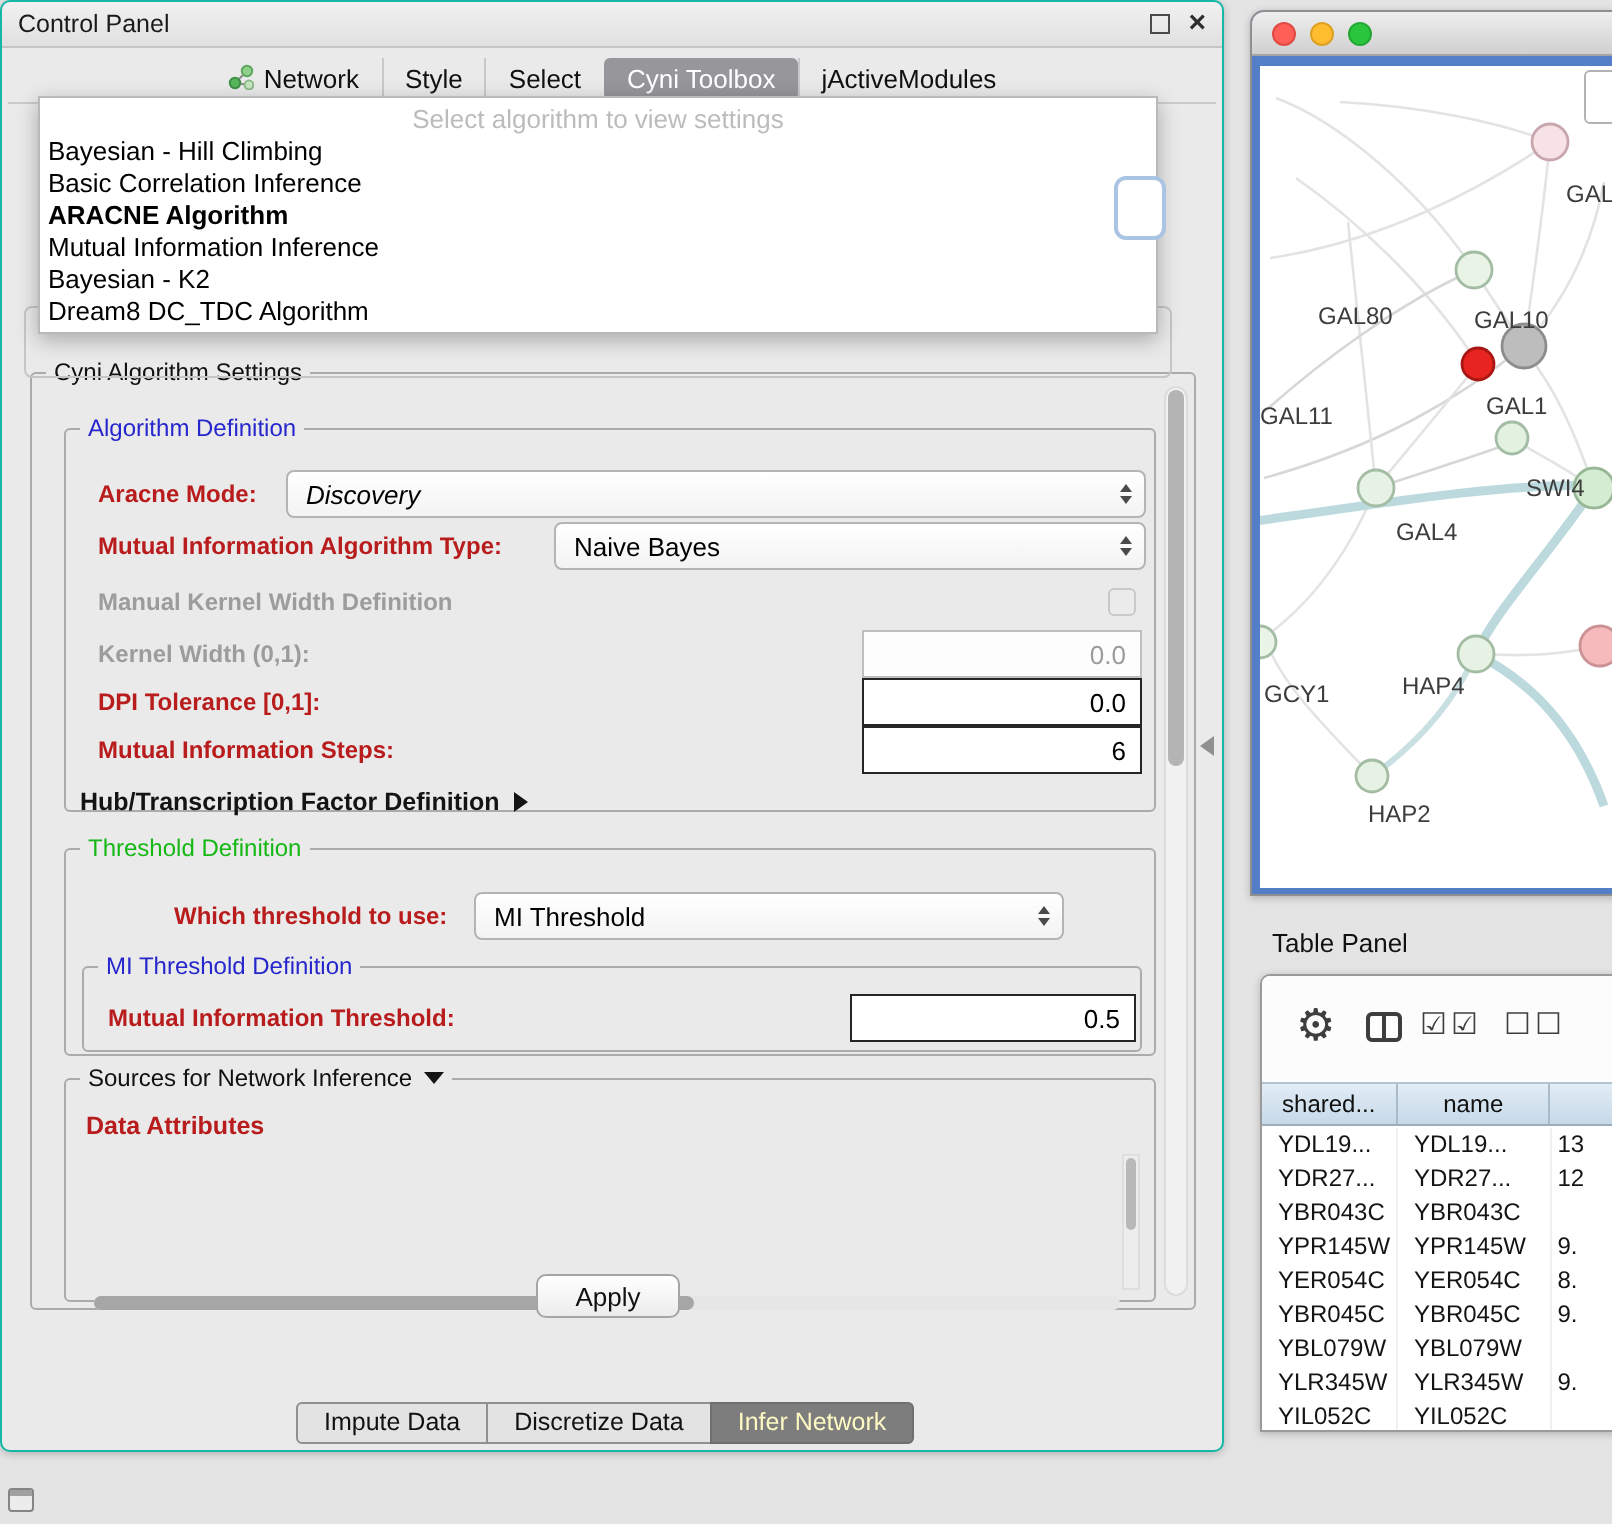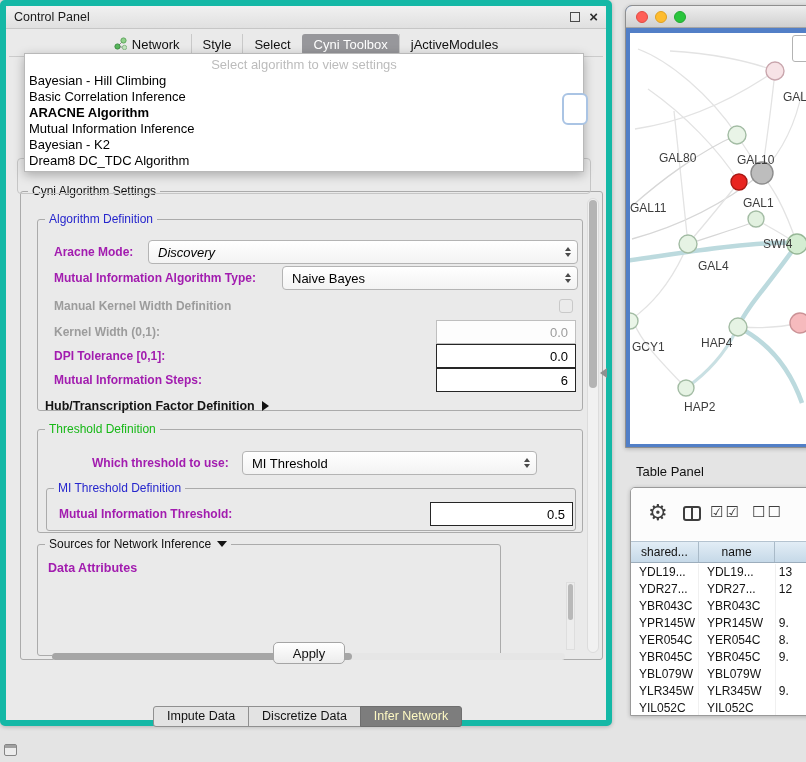--- a/index.html
+++ b/index.html
@@ -3,21 +3,21 @@
 <meta charset="utf-8">
 <style>
   html,body{margin:0;padding:0;}
   .page{position:relative;width:806px;height:762px;background:#e4e4e4;overflow:hidden;
         font-family:"Liberation Sans",sans-serif;-webkit-font-smoothing:antialiased;}
 
   
   .win{position:absolute;box-sizing:border-box;box-shadow:0 1px 4px rgba(0,0,0,.22);}
 
   
-  .cp{left:0;top:8;width:612px;height:726px;background:#eaeaea;border:6px solid #14b8a6;border-radius:5px;}
+  .cp{left:0;top:8;width:612px;height:726px;background:#eaeaea;border:1px solid #14b8a6;border-radius:5px;}
   .cp-titlebar{position:absolute;top:0;left:0;right:0;height:22px;border-radius:5px 5px 0 0;
                background:linear-gradient(#f1f1f1,#e0e0e0);border-bottom:1px solid #c6c6c6;}
   .cp-title{position:absolute;left:8px;top:0;line-height:22px;font-size:12.5px;color:#1a1a1a;}
   .float-ic{position:absolute;right:26px;top:6px;width:8px;height:8px;border:1.5px solid #4a4a4a;background:transparent;}
   .close-ic{position:absolute;right:8px;top:1px;font-size:15px;font-weight:bold;color:#2e2e2e;line-height:20px;}
 
   .tabbar{position:absolute;top:27px;left:0;right:0;height:23px;display:flex;justify-content:center;align-items:center;}
   .tab{display:flex;align-items:center;gap:5px;padding:3px 11px;font-size:13px;color:#111;white-space:nowrap;}
   .tab + .tab{border-left:1px solid #c9c9c9;}
   .tab.active{background:#97979b;color:#fff;border-radius:3px;border-left:1px solid transparent;}
@@ -37,21 +37,21 @@
   
   .groupbox{position:absolute;border:1px solid #ababab;border-radius:3px;box-sizing:border-box;text-align:center;}
   .grouptitle{position:absolute;top:-8px;left:7px;background:#eaeaea;padding:0 4px;font-size:12px;color:#111;white-space:nowrap;display:flex;align-items:center;gap:6px;}
   .grouptitle.blue{color:#2626cd;}
   .grouptitle.green{color:#16b816;}
 
   .settings{left:14px;top:185px;width:583px;height:469px;}
   .vscroll{position:absolute;right:3px;top:6px;bottom:6px;width:10px;background:#f1f1f1;border:1px solid #dcdcdc;border-radius:6px;}
   .vthumb{position:absolute;left:1px;right:1px;top:1px;height:188px;background:#b4b4b4;border-radius:5px;}
 
-  .flbl{position:absolute;font-size:12px;font-weight:bold;color:#a21caf;white-space:nowrap;line-height:14px;}
+  .flbl{position:absolute;font-size:12px;font-weight:bold;color:#b91c1c;white-space:nowrap;line-height:14px;}
   .flbl.dis{color:#9c9c9c;}
 
   .combo{position:absolute;height:24px;background:linear-gradient(#ffffff,#f3f3f3);border:1px solid #b4b4b4;border-radius:4px;
          font-size:13px;display:flex;align-items:center;padding:0 24px 0 9px;box-sizing:border-box;color:#000;}
   .spin{position:absolute;right:6px;top:50%;transform:translateY(-50%);display:flex;flex-direction:column;align-items:center;gap:2px;}
   .spin .up{width:0;height:0;border-left:3.5px solid transparent;border-right:3.5px solid transparent;border-bottom:4.5px solid #4a4a4a;}
   .spin .dn{width:0;height:0;border-left:3.5px solid transparent;border-right:3.5px solid transparent;border-top:4.5px solid #4a4a4a;}
 
   .field{position:absolute;height:24px;background:#fff;border:1px solid #262626;font-size:13px;display:flex;align-items:center;
          justify-content:flex-end;padding:0 7px;box-sizing:border-box;color:#000;}
@@ -236,21 +236,21 @@
 
         <div class="groupbox" style="left:8px;top:58px;width:530px;height:43px;">
           <span class="grouptitle blue">MI Threshold Definition</span>
           <span class="flbl" style="left:12px;top:18px;">Mutual Information Threshold:</span>
           <div class="field" style="left:383px;top:13px;width:143px;">
             <span>0.5</span>
           </div>
         </div>
       </div>
 
-      <div class="groupbox" style="left:16px;top:352px;width:464px;height:112px;">
+      <div class="groupbox" style="left:16px;top:352px;width:546px;height:112px;">
         <span class="grouptitle">
           <span>Sources for Network Inference</span>
           <span class="tri-down"></span>
         </span>
         <span class="flbl" style="left:10px;top:16px;font-size:12.5px;">Data Attributes</span>
         <div class="list-vscroll">
           <div class="list-vthumb"></div>
         </div>
         <div class="hscroll">
           <div class="hthumb"></div>

